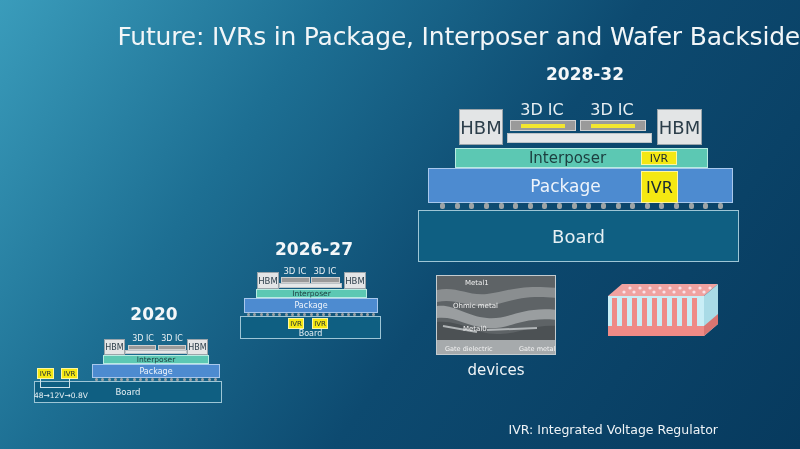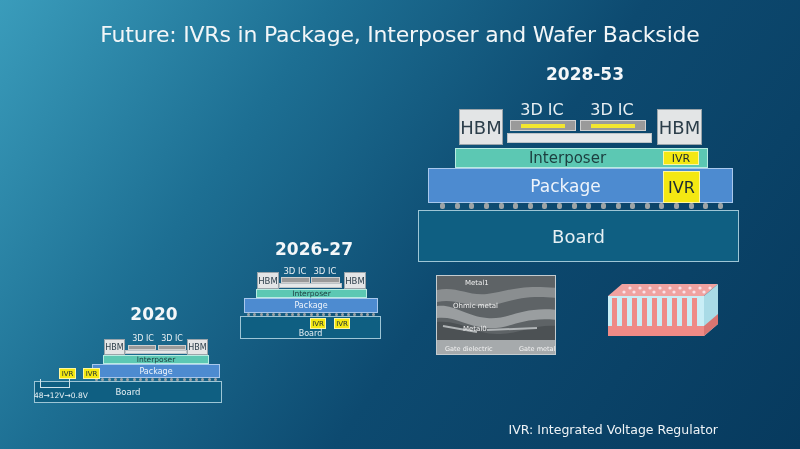--- a/index.html
+++ b/index.html
@@ -5,38 +5,38 @@
   * { box-sizing: border-box; margin: 0; padding: 0; }
   html, body { width: 800px; height: 449px; overflow: hidden; }
   body {
     font-family: "DejaVu Sans", sans-serif;
     background: linear-gradient(125deg, #3a9cbb 0%, #1d6f93 30%, #0d4a70 58%, #073a5e 100%);
     position: relative;
     color: #fff;
   }
   .title {
     position: absolute; left: 0; right: 0; top: 22px;
-    text-align: center; font-size: 22px; color: #f2f6f8; letter-spacing: -0.2px;
+    text-align: right; font-size: 25px; color: #f2f6f8; letter-spacing: -0.2px;
   }
   .abs { position: absolute; }
   .year { position: absolute; color: #f4f7f9; font-weight: bold; text-align: center; }
   .hbm { position: absolute; background: #e3e5e6; color: #2c3e4a; border: 1px solid #9aa4aa;
          display: flex; align-items: center; justify-content: center; }
   .ic-label { position: absolute; color: #eaf0f3; text-align: center; white-space: nowrap; }
   .die { position: absolute; background: #9a9a9a; border: 1px solid #cfcfcf; }
   .die-core { position: absolute; background: #f2e630; }
   .bridge { position: absolute; background: #e6e8e9; border: 1px solid #bcc3c7; }
   .interposer { position: absolute; background: #5cc8b3; border: 1px solid #b8ece2; color: #1c3e3f;
                 display: flex; align-items: center; justify-content: center; }
   .package { position: absolute; background: #4d8bd0; border: 1px solid #a9c8ec; color: #eef4fb;
              display: flex; align-items: center; justify-content: center; }
   .board { position: absolute; background: #0f5f82; border: 1px solid #9ec6d6; color: #e6f0f4;
            display: flex; align-items: center; justify-content: center; }
   .ivr { position: absolute; background: #f4e812; color: #1b2a33; border: 1px solid #fff6a0;
-         display: flex; align-items: center; justify-content: center; margin-left: 22px; }
+         display: flex; align-items: center; justify-content: center; }
   .bumps { position: absolute; display: flex; justify-content: space-between; }
   .bump { background: #9ea4a6; border-radius: 2px; }
   .caption { position: absolute; text-align: center; color: #eef3f6; line-height: 1.22; }
   .footer { position: absolute; right: 82px; bottom: 12px; font-size: 12.5px; color: #eef3f6; margin-top: 11px; }
 </style>
 </head>
 <body>
 
 <div class="title">Future: IVRs in Package, Interposer and Wafer Backside</div>
 
@@ -123,21 +123,21 @@
       <i class="bump" style="width:3px;height:3px"></i>
   </div>
   <div class="board" style="left:240px; top:316px; width:141px; height:23px; font-size:8px; align-items:flex-end; padding-bottom:0;">
     <span>Board</span>
   </div>
   <div class="ivr" style="left:288px; top:318px; width:16px; height:11px; font-size:7px;">IVR</div>
   <div class="ivr" style="left:312px; top:318px; width:16px; height:11px; font-size:7px;">IVR</div>
 </div>
 
 <div>
-  <div class="year" style="left:540px; top:64px; width:90px; font-size:17px;">2028-53</div>
+  <div class="year" style="left:540px; top:64px; width:90px; font-size:17px;">2028-32</div>
 
   <div class="hbm" style="left:459px; top:109px; width:44px; height:36px; font-size:18px;">HBM</div>
   <div class="hbm" style="left:657px; top:109px; width:45px; height:36px; font-size:18px;">HBM</div>
 
   <div class="ic-label" style="left:508px; top:100px; width:68px; font-size:16px;">3D IC</div>
   <div class="ic-label" style="left:578px; top:100px; width:68px; font-size:16px;">3D IC</div>
   <div class="die" style="left:510px; top:120px; width:66px; height:11px;">
     <div class="die-core" style="left:10px; top:3px; width:44px; height:4px;"></div>
   </div>
   <div class="die" style="left:580px; top:120px; width:66px; height:11px;">
@@ -190,20 +190,21 @@
       <path d="M6 50 L40 56 M50 54 L100 52" stroke="#b0b4b6" stroke-width="2" fill="none"></path>
       <rect x="0" y="64" width="120" height="16" fill="#a6aaac"></rect>
       <text x="28" y="9" font-size="7" fill="#f0f0f0" font-family="DejaVu Sans, sans-serif">Metal1</text>
       <text x="16" y="32" font-size="7" fill="#f0f0f0" font-family="DejaVu Sans, sans-serif">Ohmic metal</text>
       <text x="26" y="55" font-size="7" fill="#f0f0f0" font-family="DejaVu Sans, sans-serif">Metal0</text>
       <text x="8" y="75" font-size="6.5" fill="#f4f4f4" font-family="DejaVu Sans, sans-serif">Gate dielectric</text>
       <text x="82" y="75" font-size="6.5" fill="#f4f4f4" font-family="DejaVu Sans, sans-serif">Gate metal</text>
     </svg>
   </div>
   <div class="caption" style="left:426px; top:361px; width:140px; font-size:15px;">
+    <div>devices</div>
   </div>
 </div>
 
 <div>
   <svg class="abs" style="left:600px; top:282px;" width="120" height="58" viewBox="0 0 120 58">
 
     <polygon points="8,14 22,2 118,2 104,14" fill="#f0a2a0"></polygon>
     <g fill="#f7e4ea">
       <circle cx="30" cy="6" r="1.6"></circle>
         <circle cx="40" cy="6" r="1.6"></circle>

